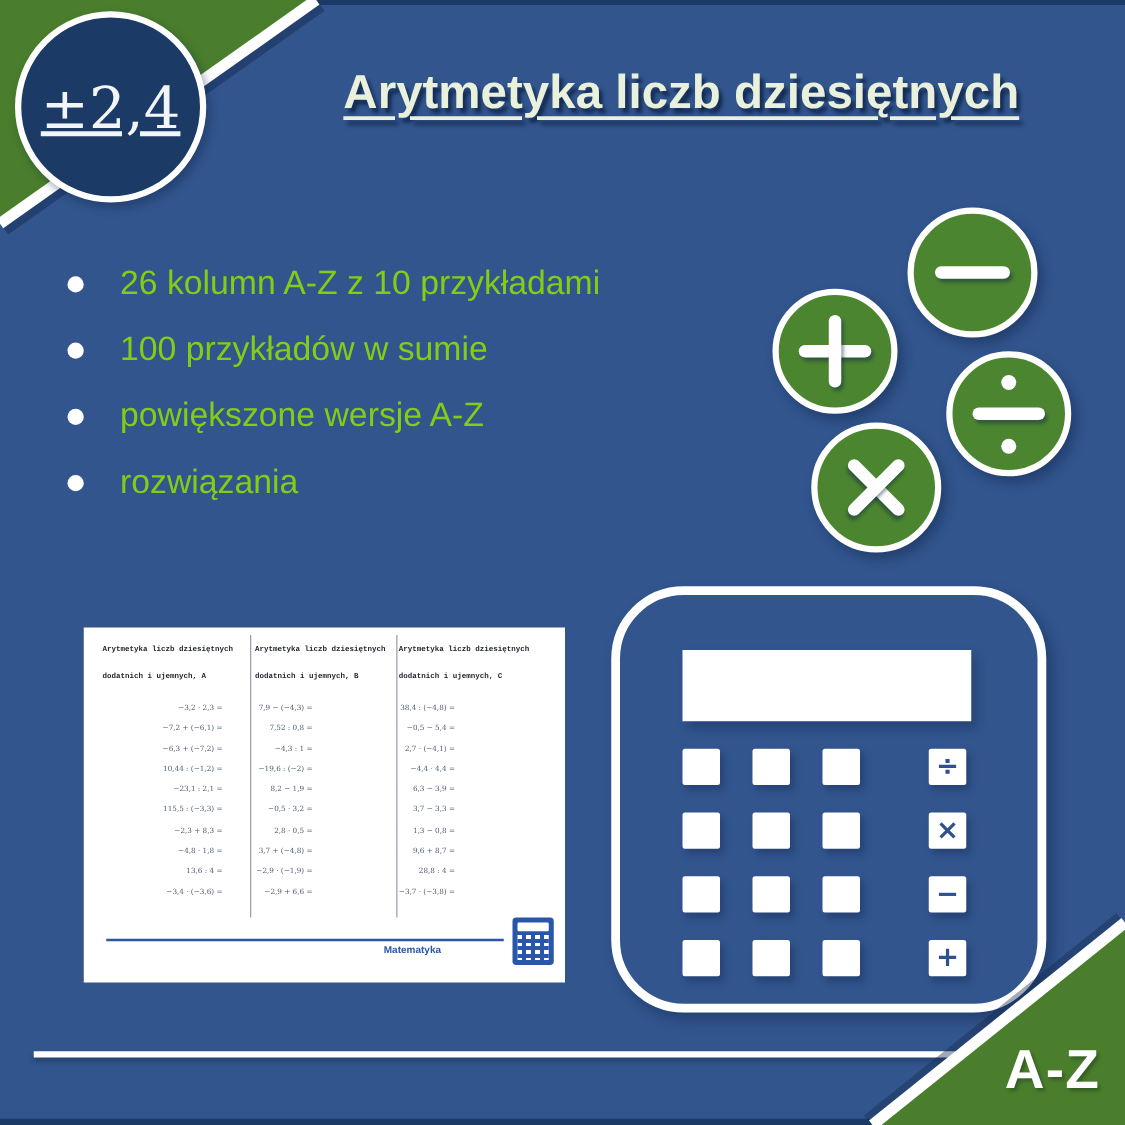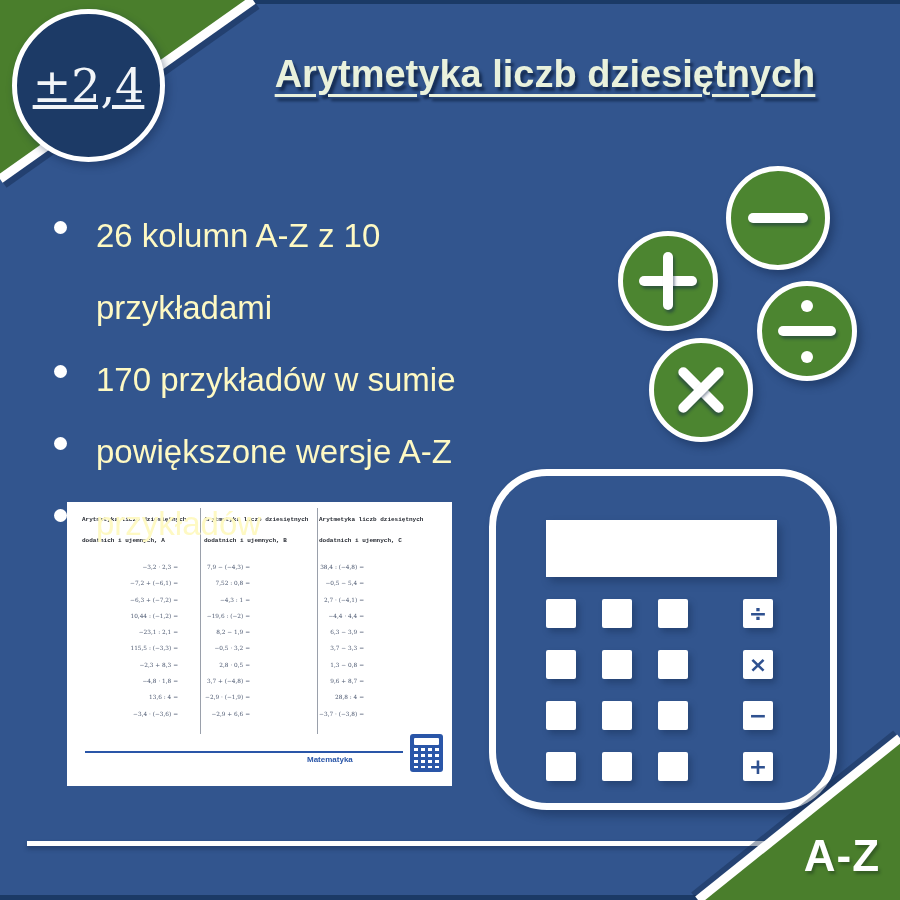--- a/index.html
+++ b/index.html
@@ -28,21 +28,21 @@
   .badge-circle span { color: #f2f5f8; font-family: "DejaVu Serif", serif; font-size: 46px; text-decoration: underline; }
 
   
   .title { position: absolute; left: 195px; top: 46px; width: 700px; z-index: 4;
     text-align: center; font-weight: bold; font-size: 38px; line-height: 56px; color: #e9f1dc; }
   .title-line { text-decoration: underline; text-decoration-thickness: 3px;
     text-underline-offset: 7px; text-shadow: 3px 4px 3px rgba(18,40,76,.9); }
 
   
   .bullets { position: absolute; left: 44px; top: 200px; width: 470px; z-index: 4; }
-  .bullet-item { position: relative; padding-left: 52px; font-size: 33px; line-height: 72px; color: #fef9c3; }
+  .bullet-item { position: relative; padding-left: 52px; font-size: 27px; line-height: 53px; color: #84cc16; }
   .bullet-item::before { content: ""; position: absolute; left: 10px; top: 21px;
     width: 13px; height: 13px; border-radius: 50%; background: #fff; }
 
   
   .op-circle { position: absolute; border-radius: 50%; background: #4c8530;
     border: 5px solid #fff; z-index: 4; box-shadow: 4px 5px 9px rgba(15,35,70,.45); }
   .c-minus  { left: 726px; top: 166px; width: 104px; height: 104px; }
   .c-plus   { left: 618px; top: 231px; width: 100px; height: 100px; }
   .c-divide { left: 757px; top: 281px; width: 100px; height: 100px; }
   .c-times  { left: 649px; top: 338px; width: 104px; height: 104px; }
@@ -121,23 +121,23 @@
   <div class="badge-circle">
     <span>±2,4</span>
   </div>
 
   <div class="title">
     <div class="title-line">Arytmetyka liczb dziesiętnych</div>
   </div>
 
   <div class="bullets">
       <div class="bullet-item">26 kolumn A-Z z 10 przykładami</div>
-      <div class="bullet-item">170 przykładów w sumie</div>
+      <div class="bullet-item">100 przykładów w sumie</div>
       <div class="bullet-item">powiększone wersje A-Z</div>
-      <div class="bullet-item">przykładów</div>
+      <div class="bullet-item">rozwiązania</div>
     </div>
 
   <div class="op-circle c-minus">
     <div class="op-icon">
         <span class="bar-h"></span>
       </div>
   </div>
   <div class="op-circle c-plus">
     <div class="op-icon">
         <span class="bar-h"></span>

